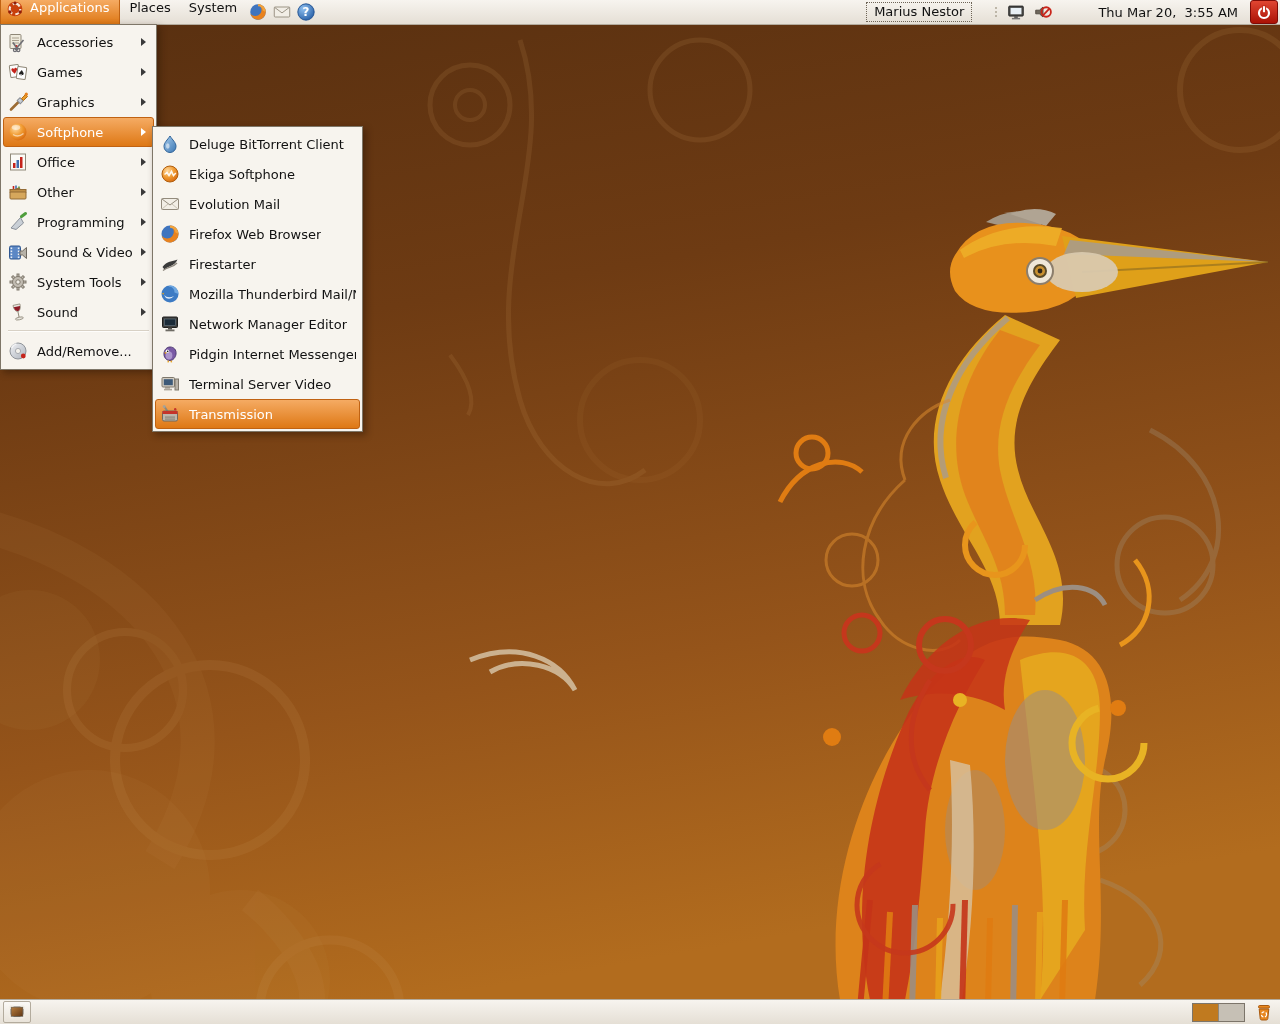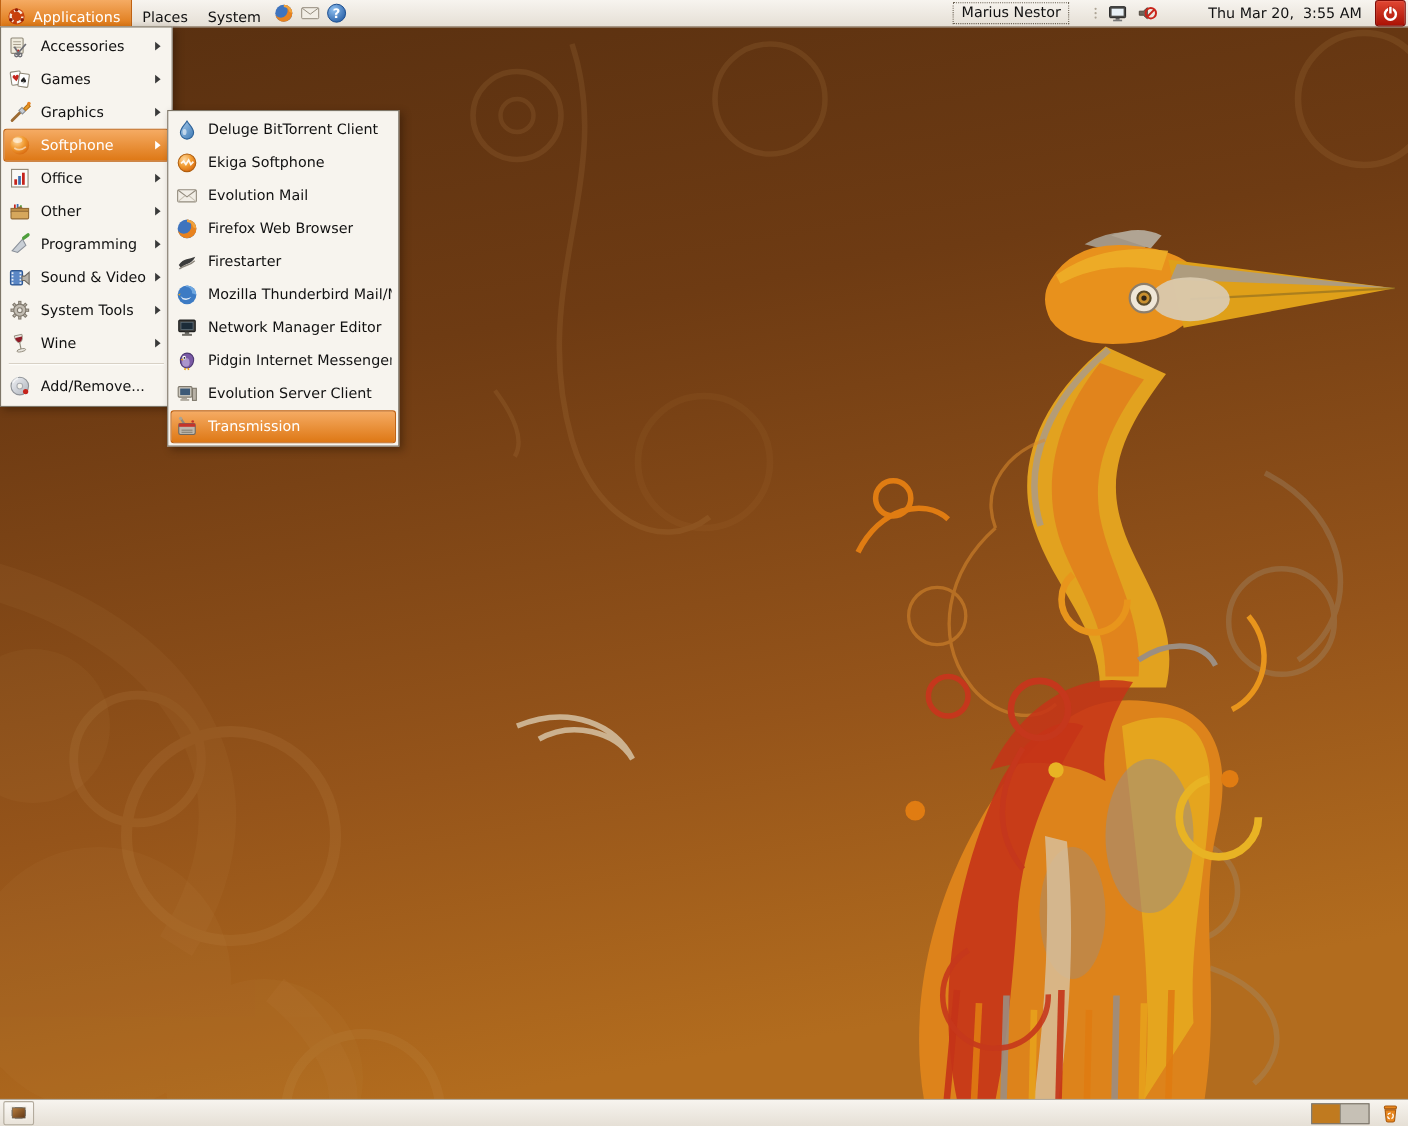--- a/index.html
+++ b/index.html
@@ -7,38 +7,38 @@
     font-family:"DejaVu Sans","Liberation Sans",sans-serif;font-size:13px;color:#111;}
   .wallpaper{position:absolute;left:0;top:0;width:1280px;height:1024px;display:block;}
 
   
   .panel{position:absolute;left:0;right:0;height:24px;display:flex;align-items:center;
     background:linear-gradient(#F7F4EF,#E5DFD5);z-index:10;}
   .panel.top{top:0;border-bottom:1px solid #B3AB9D;}
   .panel.bottom{bottom:0;border-top:1px solid #B3AB9D;}
   .pleft{display:flex;align-items:center;height:100%;}
   .pright{display:flex;align-items:center;height:100%;margin-left:auto;gap:3px;padding-right:2px;}
-  .menu-button{height:24px;display:flex;align-items:flex-end;padding:0 9px;cursor:default;}
+  .menu-button{height:24px;display:flex;align-items:flex-start;padding:0 9px;cursor:default;}
   .menu-button.open{background:linear-gradient(#F5AB63,#DE7815);border-left:1px solid #C06212;
     border-right:1px solid #C06212;color:#fff;gap:6px;padding:0 10px 0 5px;}
   .launcher{width:24px;height:24px;display:flex;align-items:center;justify-content:center;}
   .user-btn{border:1px dotted #6E6557;padding:1px 7px 2px;margin-right:16px;}
   .grip{display:flex;flex-direction:column;gap:2px;margin:0 4px;}
   .grip i{width:2px;height:2px;background:#ADA495;border-radius:50%;}
   .tray-icon{width:24px;height:24px;display:flex;align-items:center;justify-content:center;}
   .clock{white-space:pre;padding:0 7px;}
   .power-btn{width:26px;height:22px;border:1px solid #7E0B06;border-radius:3px;
     background:linear-gradient(#E8473 3,#A51005);background:linear-gradient(#E04632,#AB1205);
     display:flex;align-items:center;justify-content:center;margin-left:2px;}
 
   
   .menu{position:absolute;background:#F7F4EE;border:1px solid #7E7668;
     box-shadow:3px 3px 7px rgba(40,20,5,.45);padding:2px;z-index:20;box-sizing:border-box;}
   #apps-menu{left:0;top:24px;width:157px;}
-  #internet-menu{left:152px;top:100px;width:211px;z-index:21;}
+  #internet-menu{left:152px;top:126px;width:211px;z-index:21;}
   .mi{height:30px;display:flex;align-items:center;gap:8px;padding:0 3px;
     border:1px solid transparent;border-radius:3px;box-sizing:border-box;}
   .mi .ic{width:22px;height:22px;flex:0 0 22px;display:flex;align-items:center;justify-content:center;}
   .mi .lbl{white-space:nowrap;overflow:hidden;}
   .mi .arrow{margin-left:auto;margin-right:4px;width:0;height:0;flex:0 0 auto;
     border-top:4px solid transparent;border-bottom:4px solid transparent;border-left:5px solid #3A3A3A;}
   .mi.active{background:linear-gradient(#F5AB63,#DE7815);border-color:#C06212;color:#fff;}
   .mi.active .arrow{border-left-color:#fff;}
   .sep{height:0;border-top:1px solid #D8D1C5;border-bottom:1px solid #FEFDFB;margin:3px 5px;}
 
@@ -403,21 +403,21 @@
       <span class="ic">
         <svg width="22" height="22" viewBox="0 0 22 22">
           <g transform="rotate(-12 11 11)">
             <path d="M7.5 3.5 L14.5 3.5 C14.8 8 12.5 10.5 11 10.5 C9.5 10.5 7.2 8 7.5 3.5 Z" fill="#E9E6DF" stroke="#8F8878" stroke-width=".8"></path>
             <path d="M7.8 5.5 L14.2 5.5 C13.8 8.9 12.3 10 11 10 C9.7 10 8.2 8.9 7.8 5.5 Z" fill="#8E1A26"></path>
             <line x1="11" y1="10.5" x2="11" y2="16.5" stroke="#8F8878"></line>
             <ellipse cx="11" cy="17.6" rx="4" ry="1.3" fill="#E9E6DF" stroke="#8F8878" stroke-width=".8"></ellipse>
           </g>
         </svg>
       </span>
-      <span class="lbl">Wine</span>
+      <span class="lbl">Sound</span>
       <span class="arrow"></span>
     </div>
 
     <div class="sep"></div>
 
     <div class="mi" style="height:32px">
       <span class="ic">
         <svg width="22" height="22" viewBox="0 0 22 22">
           <circle cx="11" cy="11" r="8" fill="url(#gSilver)" stroke="#8F9398"></circle>
           <circle cx="11" cy="11" r="2.6" fill="#F4F2EC" stroke="#A9ACB1"></circle>
@@ -528,21 +528,21 @@
     <div class="mi">
       <span class="ic">
         <svg width="22" height="22" viewBox="0 0 22 22">
           <rect x="3" y="4.5" width="12.5" height="9.5" rx="1" fill="#CFCAC0" stroke="#7E786C"></rect>
           <rect x="4.8" y="6.2" width="9" height="6" fill="#3D5A78"></rect>
           <rect x="16" y="6" width="3.5" height="11" fill="#B9B3A8" stroke="#7E786C"></rect>
           <rect x="6" y="14" width="5" height="1.6" fill="#9A948A"></rect>
           <rect x="5" y="15.8" width="8" height="1.6" fill="#ABA59A"></rect>
         </svg>
       </span>
-      <span class="lbl">Evolution Server Client</span>
+      <span class="lbl">Terminal Server Video</span>
     </div>
 
     <div class="mi active">
       <span class="ic">
         <svg width="22" height="22" viewBox="0 0 22 22">
           <line x1="9" y1="9" x2="5.5" y2="3.8" stroke="#8E887C" stroke-width="2"></line>
           <circle cx="5.2" cy="3.4" r="1.5" fill="#A8A296"></circle>
           <rect x="3.5" y="8" width="15" height="10" rx="1.5" fill="#BDB7AC" stroke="#6E6860"></rect>
           <rect x="3.5" y="8" width="15" height="3" fill="#C5342A"></rect>
           <rect x="6" y="13.5" width="10" height="1.2" fill="#8E887C"></rect>

